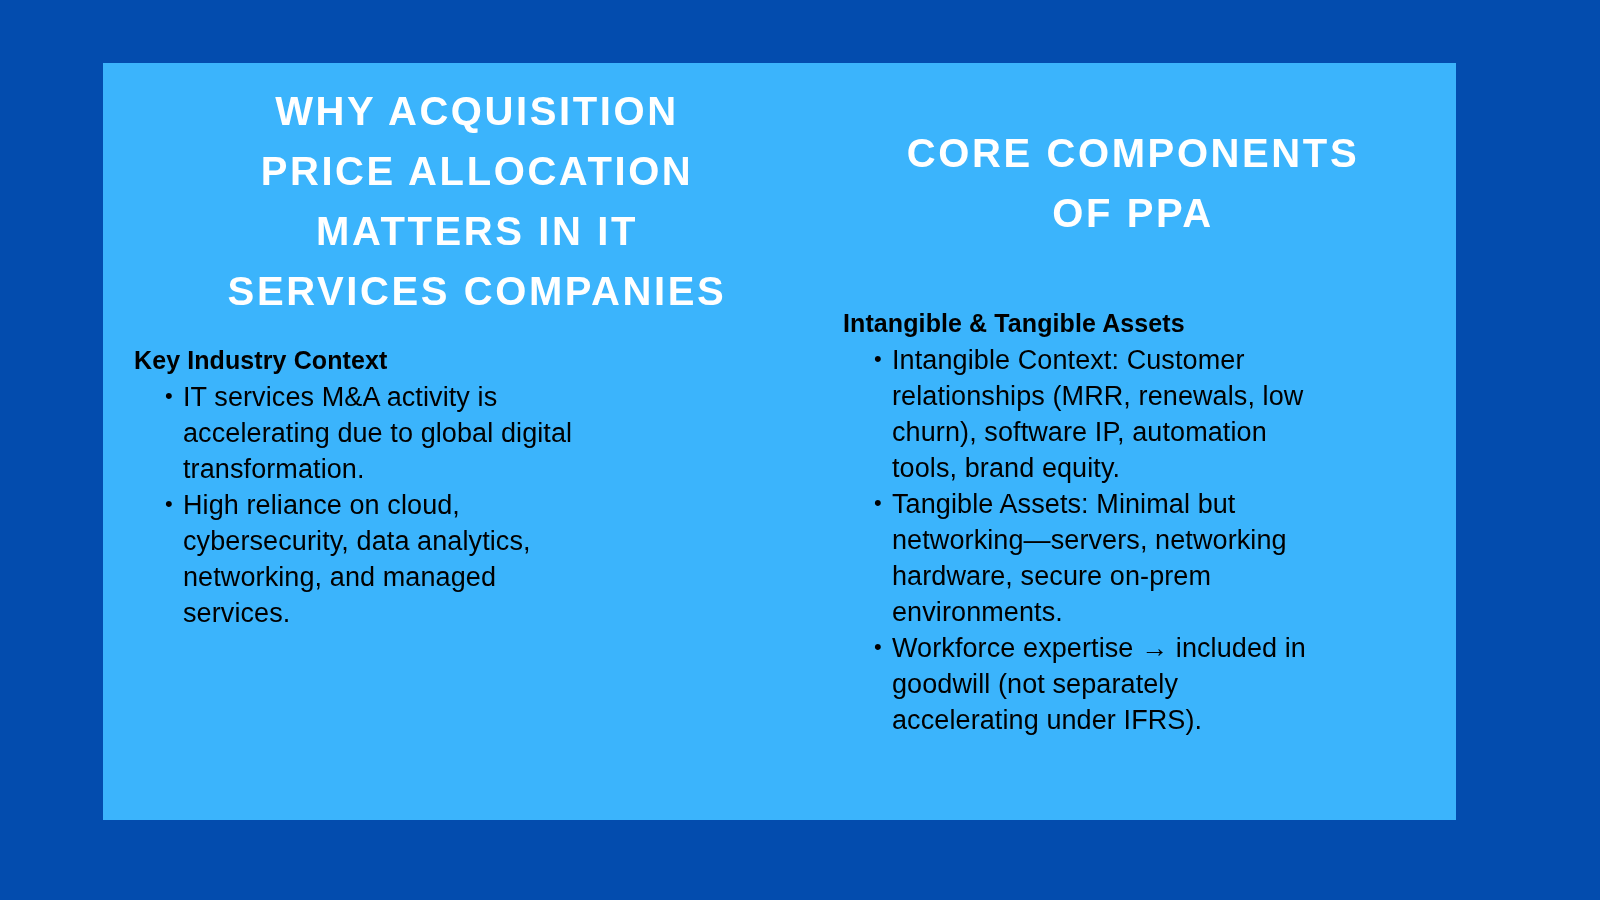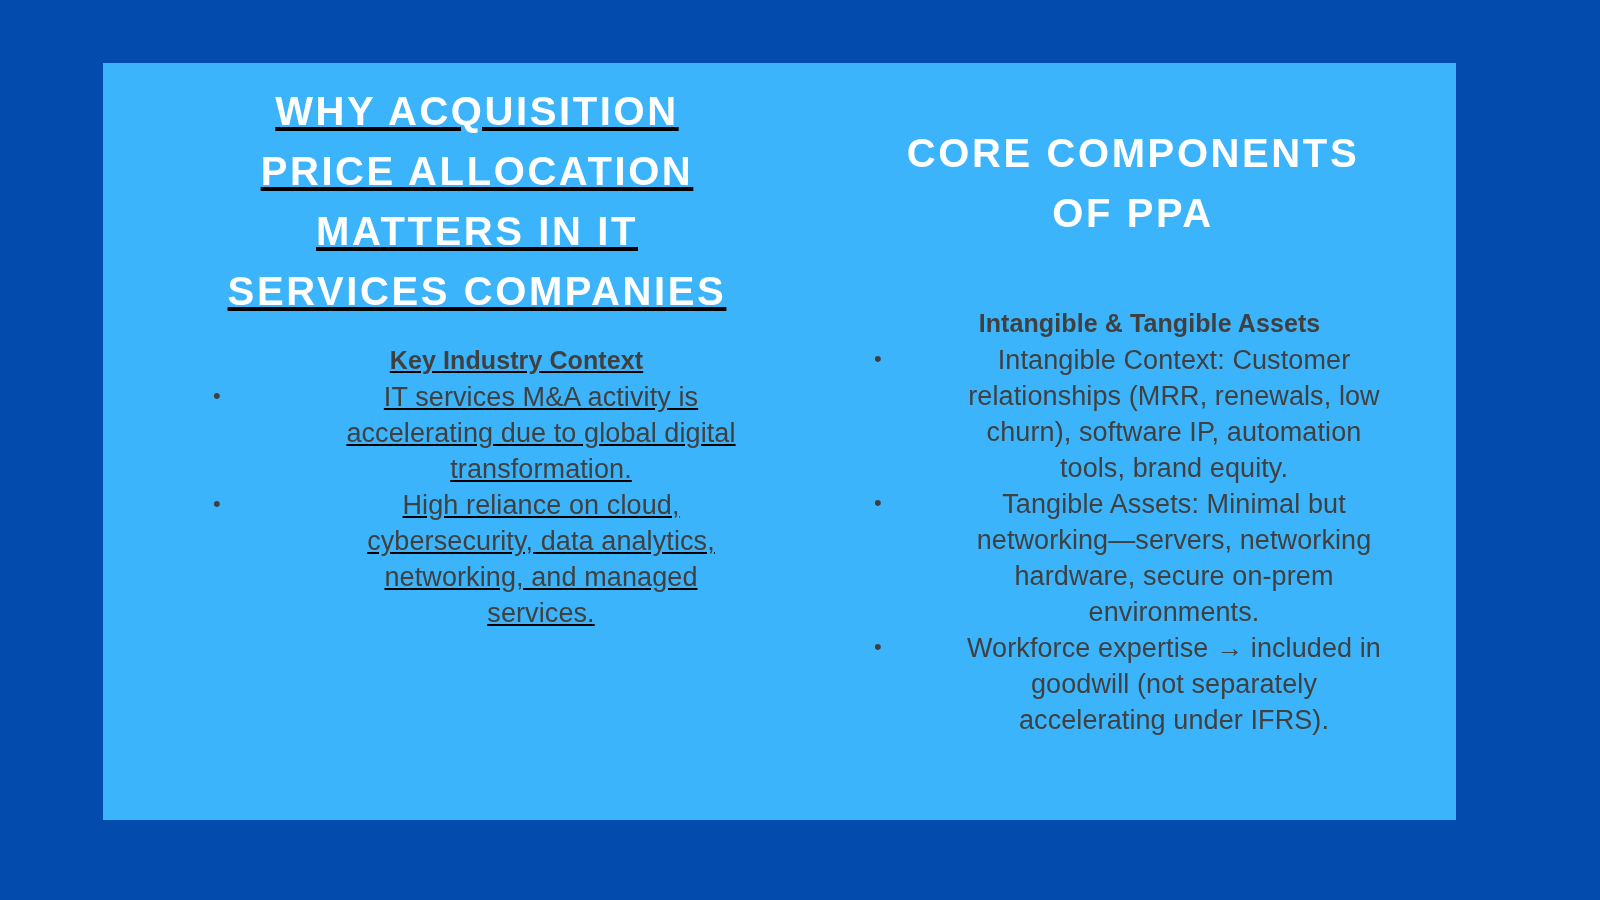--- a/index.html
+++ b/index.html
@@ -20,21 +20,21 @@
     box-sizing: border-box;
   }
   .panel {
     position: absolute;
     top: 63px;
     height: 757px;
     background: #3bb4fc;
     box-sizing: border-box;
     overflow: hidden;
   }
-  #panel-left  { left: 103px; width: 748px; text-decoration: underline; }
+  #panel-left  { left: 103px; width: 748px; }
   #panel-right { left: 810px; width: 646px; }
 
   .panel-title {
     color: #ffffff;
     font-weight: 700;
     text-transform: uppercase;
     text-align: center;
     font-size: 40px;
     line-height: 60px;
     letter-spacing: 2.6px;
@@ -43,24 +43,23 @@
     -webkit-font-smoothing: antialiased;
   }
   #panel-left .panel-title {
     padding: 18px 30px 0 30px;
   }
   #panel-right .panel-title {
     padding: 60px 46px 0 46px;
   }
 
   .body-block {
-    color: #404040;
-    text-align: center;
+    color: #000000;
   }
-  #panel-left .body-block  { padding: 22px 0 0 31px; margin-left: 48px; }
+  #panel-left .body-block  { padding: 22px 0 0 31px; }
   #panel-right .body-block { padding: 63px 0 0 33px; }
 
   .subhead {
     font-size: 25px;
     font-weight: 700;
     line-height: 34px;
     letter-spacing: 0.1px;
     margin: 0 0 2px 0;
   }
 

